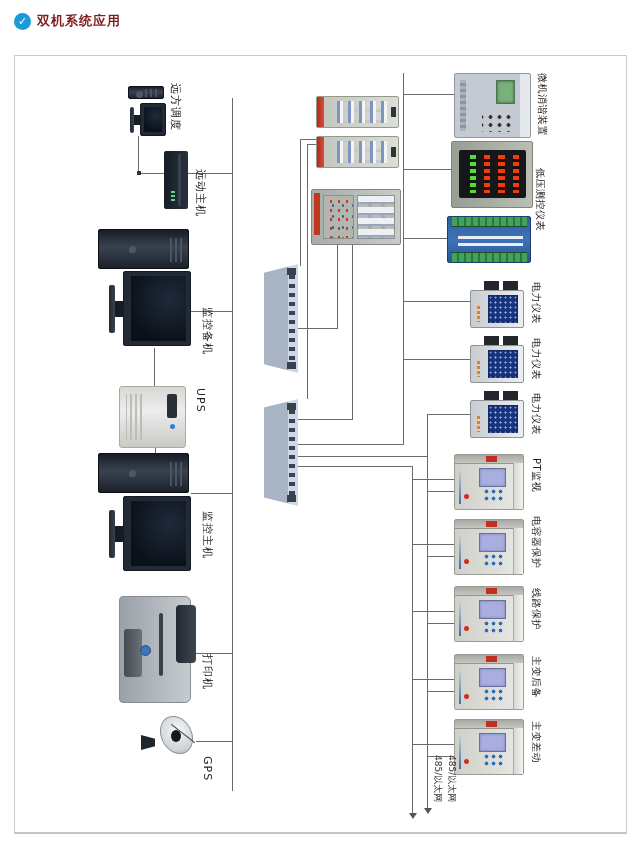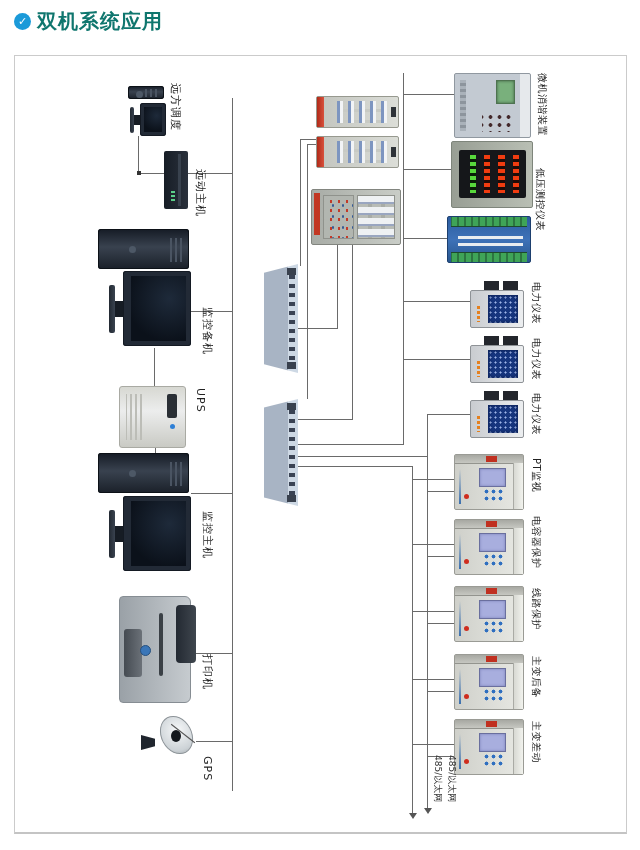--- a/index.html
+++ b/index.html
@@ -3,21 +3,21 @@
 <meta charset="utf-8">
 <style>
   html,body{margin:0;padding:0;background:#ffffff;}
   body{width:640px;height:850px;position:relative;overflow:hidden;
        font-family:"DejaVu Sans","Liberation Sans",sans-serif;}
 
   
   .hdr{position:absolute;left:14px;top:8px;height:26px;display:flex;align-items:center;}
   .hdr-icon{width:17px;height:17px;border-radius:50%;background:#1b9ad9;color:#fff;
             font-size:11px;line-height:17px;text-align:center;font-weight:bold;margin-right:6px;}
-  .hdr-title{color:#0f766e;font-size:20px;font-weight:bold;letter-spacing:1px;}
+  .hdr-title{color:#7f1d1d;font-size:13px;font-weight:bold;letter-spacing:1px;}
 
   
   .frame{position:absolute;left:14px;top:55px;width:611px;height:776px;background:#fff;
          border:1px solid #cbcbcb;border-bottom:2px solid #c4c4c4;overflow:hidden;}
   .rot{position:absolute;left:0;top:0;width:777px;height:612px;
        transform:rotate(90deg) translateY(-612px);transform-origin:0 0;}
   .rot div,.rot i,.rot span{position:absolute;}
 
   
   .ln{background:#6a6a6a;}

